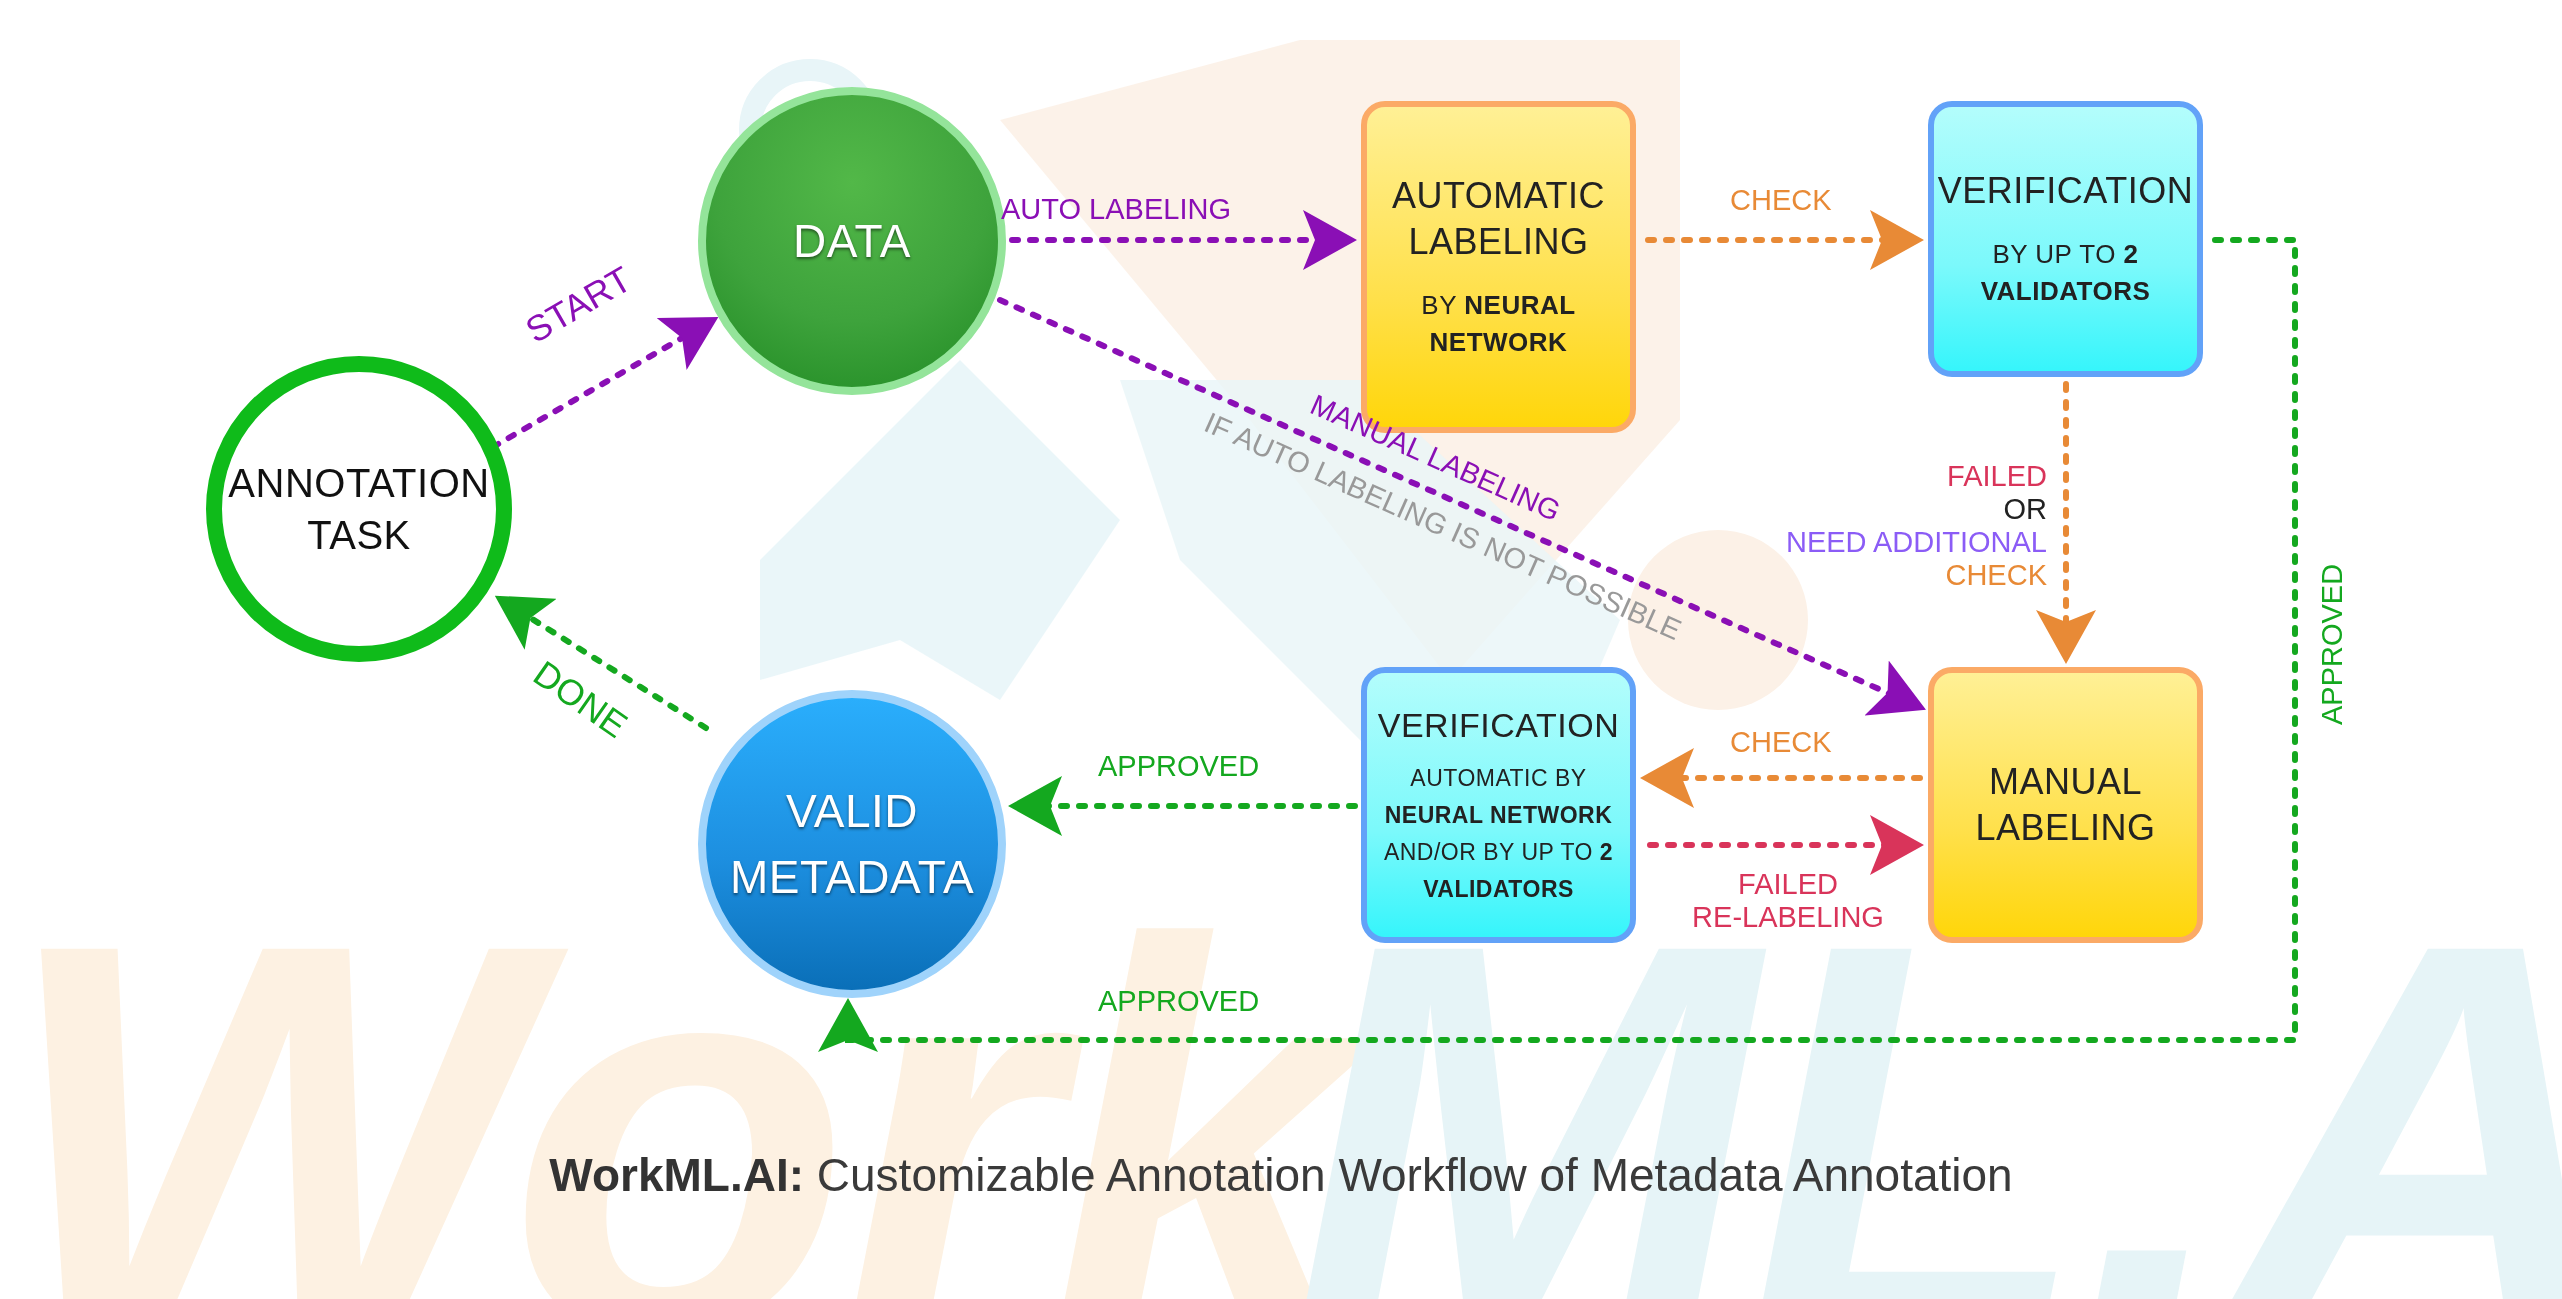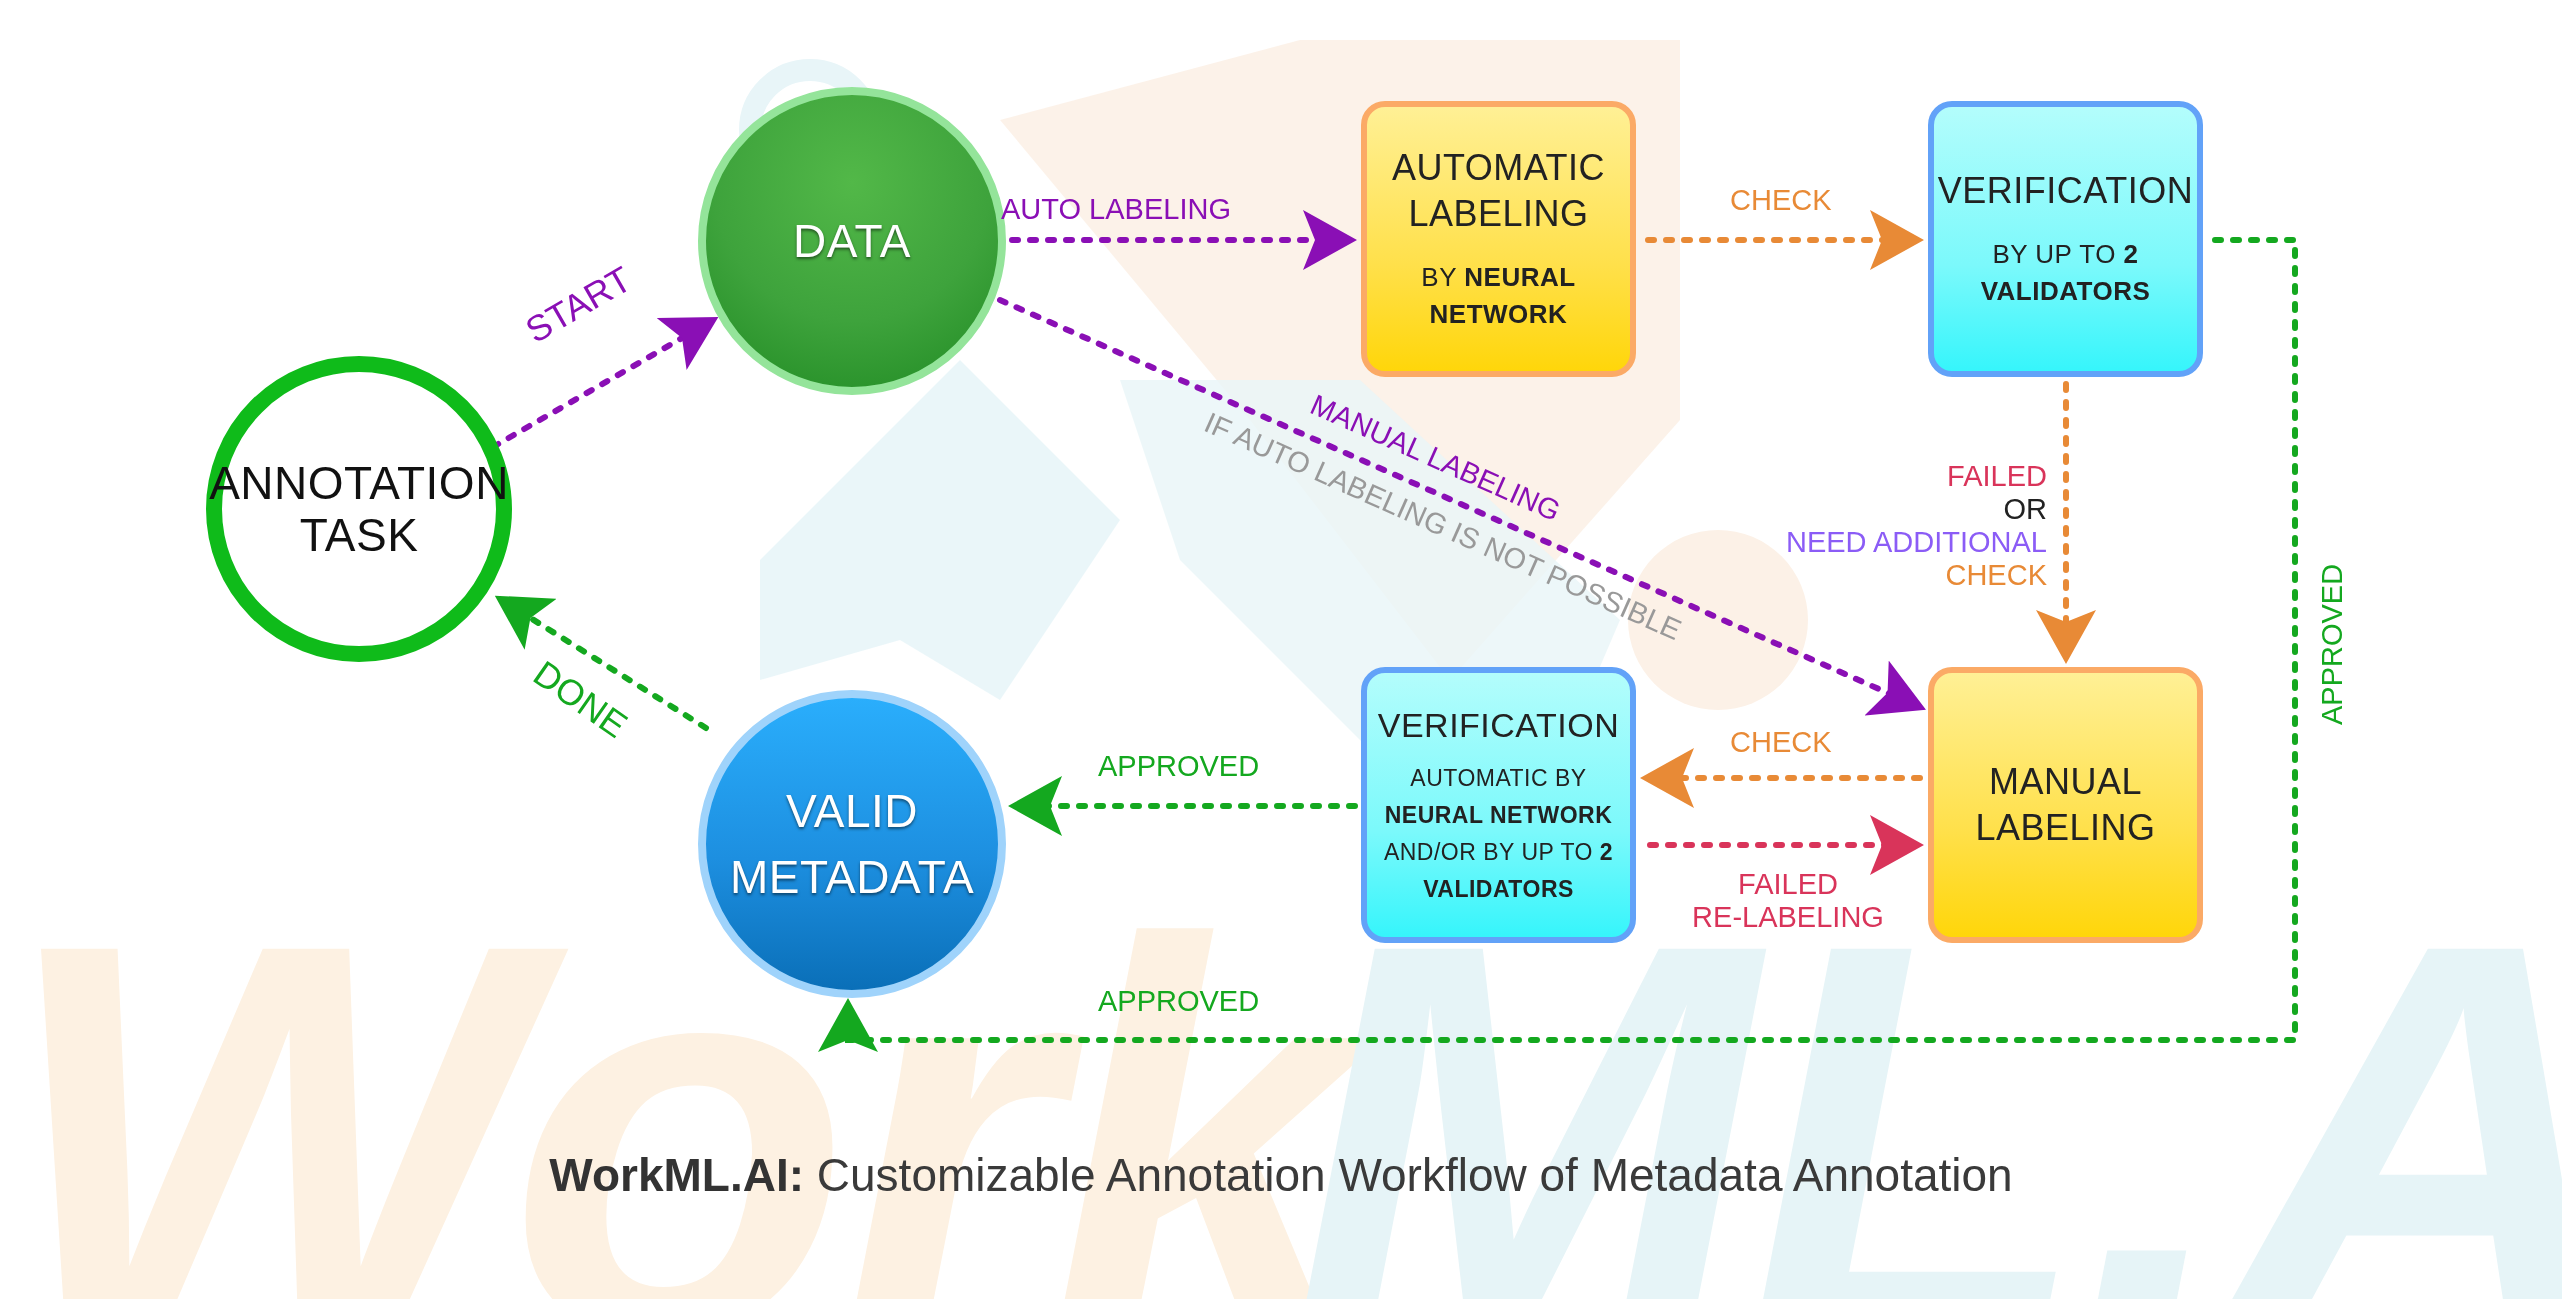--- a/index.html
+++ b/index.html
@@ -55,38 +55,38 @@
       <line x1="2066" y1="384" x2="2066" y2="652" stroke="#e88a36" marker-end="url(#ah-orange)"></line>
       <polyline points="2215,240 2295,240 2295,1040 848,1040 848,1010" stroke="#14a81f" marker-end="url(#ah-green)"></polyline>
       <line x1="1920" y1="778" x2="1652" y2="778" stroke="#e88a36" marker-end="url(#ah-orange)"></line>
       <line x1="1650" y1="845" x2="1912" y2="845" stroke="#d9345a" marker-end="url(#ah-red)"></line>
       <line x1="1355" y1="806" x2="1020" y2="806" stroke="#14a81f" marker-end="url(#ah-green)"></line>
       <line x1="706" y1="728" x2="505" y2="602" stroke="#14a81f" marker-end="url(#ah-green)"></line>
     </g>
   </svg>
 
   <div class="node-circle" style="left:206px; top:356px; width:306px; height:306px; border:16px solid #0fbb1a; background:#fff;">
-    <div class="circle-text" style="color:#111; font-size:46px; line-height:52px;">
+    <div class="circle-text" style="color:#111; font-size:40px; line-height:52px;">
       <div>ANNOTATION</div>
       <div>TASK</div>
     </div>
   </div>
 
   <div class="node-circle" style="left:698px; top:690px; width:308px; height:308px; border:8px solid #9fd3fb; background:linear-gradient(180deg, #2aaefc 0%, #1d8fe0 55%, #0a6fb8 100%);">
     <div class="circle-text" style="color:#fff; font-size:46px; line-height:66px; text-shadow:0 2px 3px rgba(0,0,0,0.5);">
       <div>VALID</div>
       <div>METADATA</div>
     </div>
   </div>
 
   <div class="node-circle" style="left:698px; top:87px; width:308px; height:308px; border:8px solid #94e49a; background:radial-gradient(circle at 50% 30%, #52b848 0%, #3ea33c 55%, #1f8a22 100%);">
     <div class="circle-text" style="color:#fff; font-size:46px; text-shadow:0 2px 3px rgba(0,0,0,0.5);">DATA</div>
   </div>
 
-  <div class="box" style="left:1361px; top:101px; width:275px; height:276px; border:6px solid #fbaa66; background:linear-gradient(180deg, #fff095 0%, #ffe04a 60%, #ffd60a 100%);">
+  <div class="box" style="left:1361px; top:101px; width:275px; height:332px; border:6px solid #fbaa66; background:linear-gradient(180deg, #fff095 0%, #ffe04a 60%, #ffd60a 100%);">
     <div class="box-title" style="font-weight:normal;">AUTOMATIC</div>
     <div class="box-title" style="font-weight:normal;">LABELING</div>
     <div class="box-sub">
       <span>BY </span><b>NEURAL</b><br>
       <b>NETWORK</b>
     </div>
   </div>
 
   <div class="box" style="left:1928px; top:101px; width:275px; height:276px; border:6px solid #62a2f8; background:linear-gradient(180deg, #b3fdfc 0%, #7bf9fb 60%, #36f5fb 100%);">
     <div class="box-title" style="font-weight:normal;">VERIFICATION</div>

